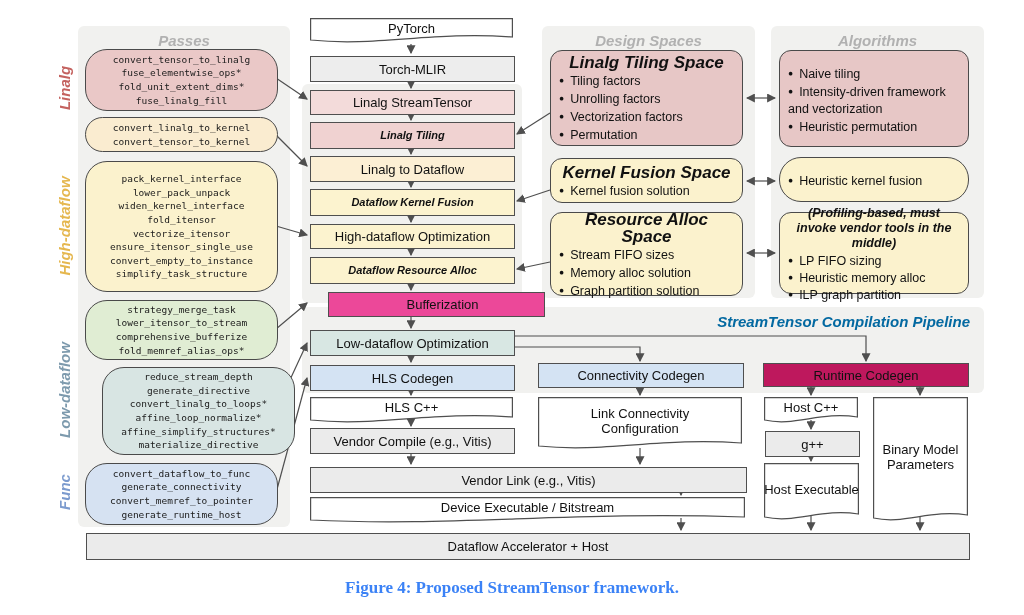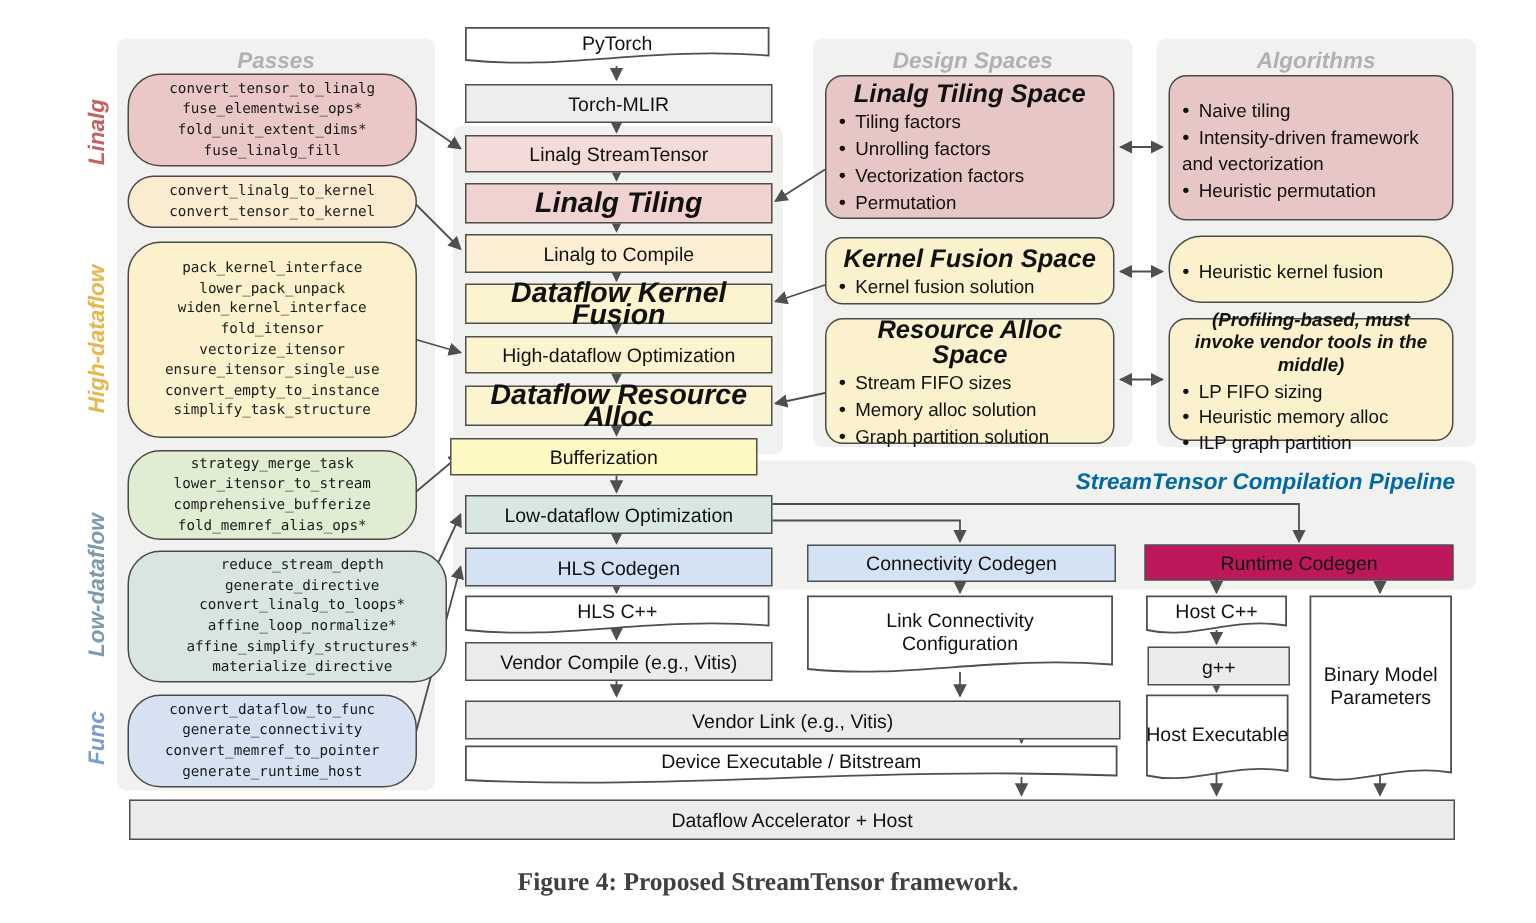--- a/index.html
+++ b/index.html
@@ -11,35 +11,35 @@
   .pipeline-title{position:absolute;top:6px;right:14px;font-style:italic;font-weight:bold;
                   font-size:15px;color:#0369a1;}
   .side-label{position:absolute;width:150px;height:20px;display:flex;align-items:center;
               justify-content:center;font-style:italic;font-weight:bold;font-size:15px;
               transform:rotate(-90deg);white-space:nowrap;}
   .pass-box{position:absolute;border:1.3px solid #4a4a4a;border-radius:22px;
             font-family:"DejaVu Sans Mono",monospace;font-size:9.5px;line-height:13.6px;
             color:#1a1a1a;text-align:center;display:flex;flex-direction:column;justify-content:center;}
   .node{position:absolute;border:1.2px solid #4f4f4f;background:#fff;display:flex;
         align-items:center;justify-content:center;text-align:center;font-size:13px;line-height:15px;}
-  .node.em{font-weight:bold;font-style:italic;font-size:19px;}
+  .node.em{font-weight:bold;font-style:italic;font-size:11px;}
   .node.doc{border:none;background:transparent;}
   .node.doc .lbl{position:relative;margin-bottom:6px;}
   .docbg{position:absolute;left:0;top:0;overflow:visible;}
   .docbg path{fill:#ffffff;stroke:#4f4f4f;stroke-width:1.2;}
   .design-box{position:absolute;border:1.3px solid #4a4a4a;border-radius:12px;
               padding:5px 8px 3px 8px;box-sizing:border-box;}
   .design-title{text-align:center;font-weight:bold;font-style:italic;font-size:17px;line-height:17px;}
   .design-note{text-align:center;font-weight:bold;font-style:italic;font-size:12.5px;line-height:15px;}
   ul.bullets{margin:1px 0 0 0;padding:0;list-style:none;font-size:12.5px;line-height:17px;}
   ul.bullets li::before{content:"●";font-size:8.5px;margin-right:6px;vertical-align:2px;}
   .vcenter{display:flex;flex-direction:column;justify-content:center;}
   #wires{position:absolute;left:0;top:0;pointer-events:none;}
   #caption{position:absolute;left:0;top:578px;width:100%;text-align:center;
-           font-family:"Liberation Serif",serif;font-weight:bold;font-size:17px;color:#404040;}
+           font-family:"Liberation Serif",serif;font-weight:bold;font-size:17px;color:#3b82f6;}
 </style>
 </head>
 <body>
 
 <div id="stage">
 
   <div class="panel" style="left:78px;top:26px;width:212px;height:501px;">
     <div class="panel-title">Passes</div>
   </div>
   <div class="panel" style="left:302px;top:84px;width:220px;height:219px;"></div>
@@ -124,21 +124,21 @@
     <div>ensure_itensor_single_use</div>
     <div>convert_empty_to_instance</div>
     <div>simplify_task_structure</div>
   </div>
   <div class="pass-box" style="left: 85px; top: 300px; width: 191px; height: 58px; background-color: rgb(224, 237, 211);">
     <div>strategy_merge_task</div>
     <div>lower_itensor_to_stream</div>
     <div>comprehensive_bufferize</div>
     <div>fold_memref_alias_ops*</div>
   </div>
-  <div class="pass-box" style="left: 85px; top: 367px; width: 191px; height: 86px; background-color: rgb(216, 229, 227); padding-left: 20px;">
+  <div class="pass-box" style="left: 102px; top: 367px; width: 191px; height: 86px; background-color: rgb(216, 229, 227);">
     <div>reduce_stream_depth</div>
     <div>generate_directive</div>
     <div>convert_linalg_to_loops*</div>
     <div>affine_loop_normalize*</div>
     <div>affine_simplify_structures*</div>
     <div>materialize_directive</div>
   </div>
   <div class="pass-box" style="left: 85px; top: 463px; width: 191px; height: 60px; background-color: rgb(214, 226, 242);">
     <div>convert_dataflow_to_func</div>
     <div>generate_connectivity</div>
@@ -155,32 +155,32 @@
   <div class="node" style="left: 310px; top: 56px; width: 203px; height: 24px; background-color: rgb(237, 237, 237);">
     <span>Torch-MLIR</span>
     </div>
   <div class="node" style="left: 310px; top: 90px; width: 203px; height: 23px; background-color: rgb(243, 219, 218);">
     <span>Linalg StreamTensor</span>
     </div>
   <div class="node em" style="left: 310px; top: 122px; width: 203px; height: 25px; background-color: rgb(240, 210, 209);">
     <span>Linalg Tiling</span>
     </div>
   <div class="node" style="left: 310px; top: 156px; width: 203px; height: 24px; background-color: rgb(252, 239, 212);">
-    <span>Linalg to Compile</span>
+    <span>Linalg to Dataflow</span>
     </div>
   <div class="node em" style="left: 310px; top: 189px; width: 203px; height: 25px; background-color: rgb(252, 243, 207);">
     <span>Dataflow Kernel Fusion</span>
     </div>
   <div class="node" style="left: 310px; top: 224px; width: 203px; height: 23px; background-color: rgb(252, 243, 207);">
     <span>High-dataflow Optimization</span>
     </div>
   <div class="node em" style="left: 310px; top: 257px; width: 203px; height: 25px; background-color: rgb(252, 243, 207);">
     <span>Dataflow Resource Alloc</span>
     </div>
-  <div class="node" style="left: 300px; top: 292px; width: 203px; height: 23px; background-color: #fef9c3;">
+  <div class="node" style="left: 328px; top: 292px; width: 203px; height: 23px; background-color: #ec4899; padding-left: 12px;">
     <span>Bufferization</span>
     </div>
   <div class="node" style="left: 310px; top: 330px; width: 203px; height: 24px; background-color: rgb(216, 231, 227);">
     <span>Low-dataflow Optimization</span>
     </div>
   <div class="node" style="left: 310px; top: 365px; width: 203px; height: 24px; background-color: rgb(212, 227, 243);">
     <span>HLS Codegen</span>
     </div>
   <div class="node doc" style="left:310px;top:397px;width:203px;height:27px;">
       <svg class="docbg" width="203" height="33" viewBox="0 0 203 33">

